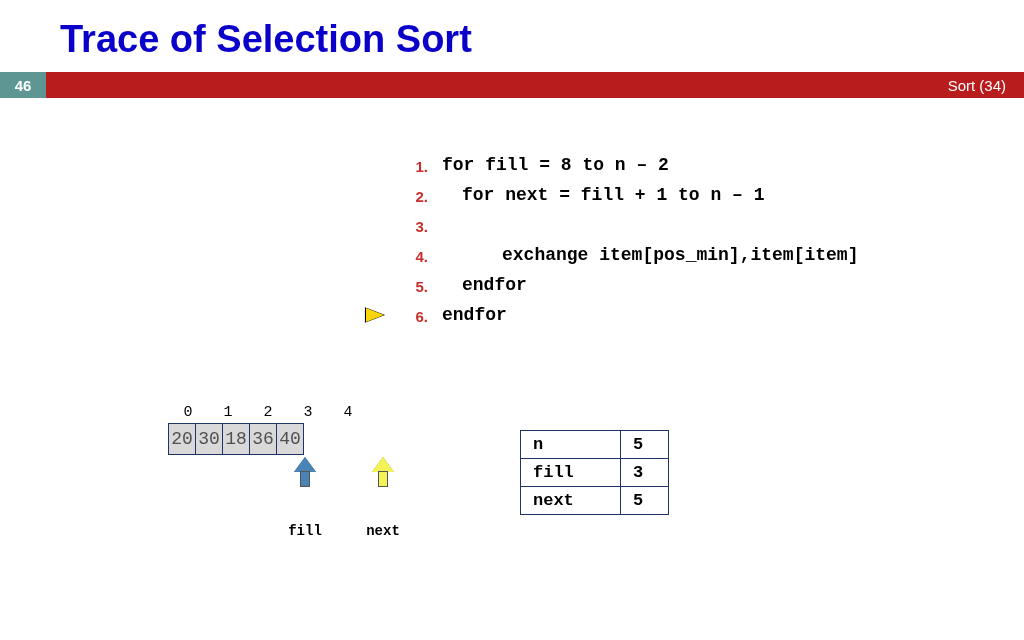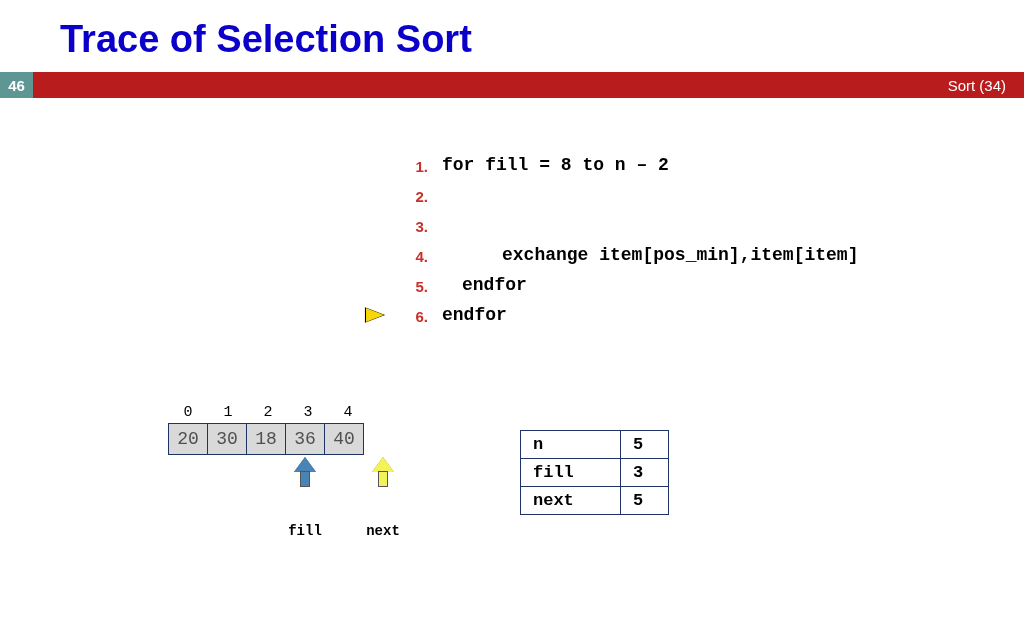--- a/index.html
+++ b/index.html
@@ -21,21 +21,21 @@
     top: 72px; left: 0; right: 0;
     height: 26px;
     background: #b91c1c;
     display: flex; align-items: center; justify-content: flex-end;
     padding-right: 18px;
     color: #ffffff; font-size: 15px;
   }
   .page-badge {
     position: absolute;
     top: 72px; left: 0;
-    height: 26px; width: 33px;
+    height: 26px; width: 46px;
     background: #5e9694;
     color: #ffffff;
     display: flex; align-items: center; justify-content: center;
     font-size: 15px; font-weight: bold;
   }
   .code-block {
     position: absolute;
     top: 150px; left: 398px;
     font-family: "Courier New", Courier, monospace;
     font-size: 18px; font-weight: bold;
@@ -82,21 +82,21 @@
     font-size: 15px;
     margin-bottom: 2px;
   }
   .indices span {
     width: 40px; text-align: center;
   }
   .cells {
     display: flex;
   }
   .cell {
-    width: 40px; height: 32px;
+    width: 28px; height: 32px;
     border: 1px solid #203366;
     background: #d9d9d9;
     color: #505050;
     font-family: "Courier New", Courier, monospace;
     font-size: 18px;
     display: flex; align-items: center; justify-content: center;
     margin-left: -1px;
   }
   .cell:first-child { margin-left: 0; }
   .pointer-row {
@@ -159,20 +159,21 @@
 </div>
 <div class="page-badge">46</div>
 
 <div class="code-block" id="code-block">
     <div class="code-line" style="position: relative;">
       <span class="lineno">1.</span>
       <span style="padding-left: 0px;">for fill = 8 to n – 2</span>
     </div>
     <div class="code-line" style="position: relative;">
       <span class="lineno">2.</span>
+      <span style="padding-left: 20px;">for next = fill + 1 to n – 1</span>
     </div>
     <div class="code-line" style="position: relative;">
       <span class="lineno">3.</span>
     </div>
     <div class="code-line" style="position: relative;">
       <span class="lineno">4.</span>
       <span style="padding-left: 60px;">exchange item[pos_min],item[item]</span>
     </div>
     <div class="code-line" style="position: relative;">
       <span class="lineno">5.</span>

